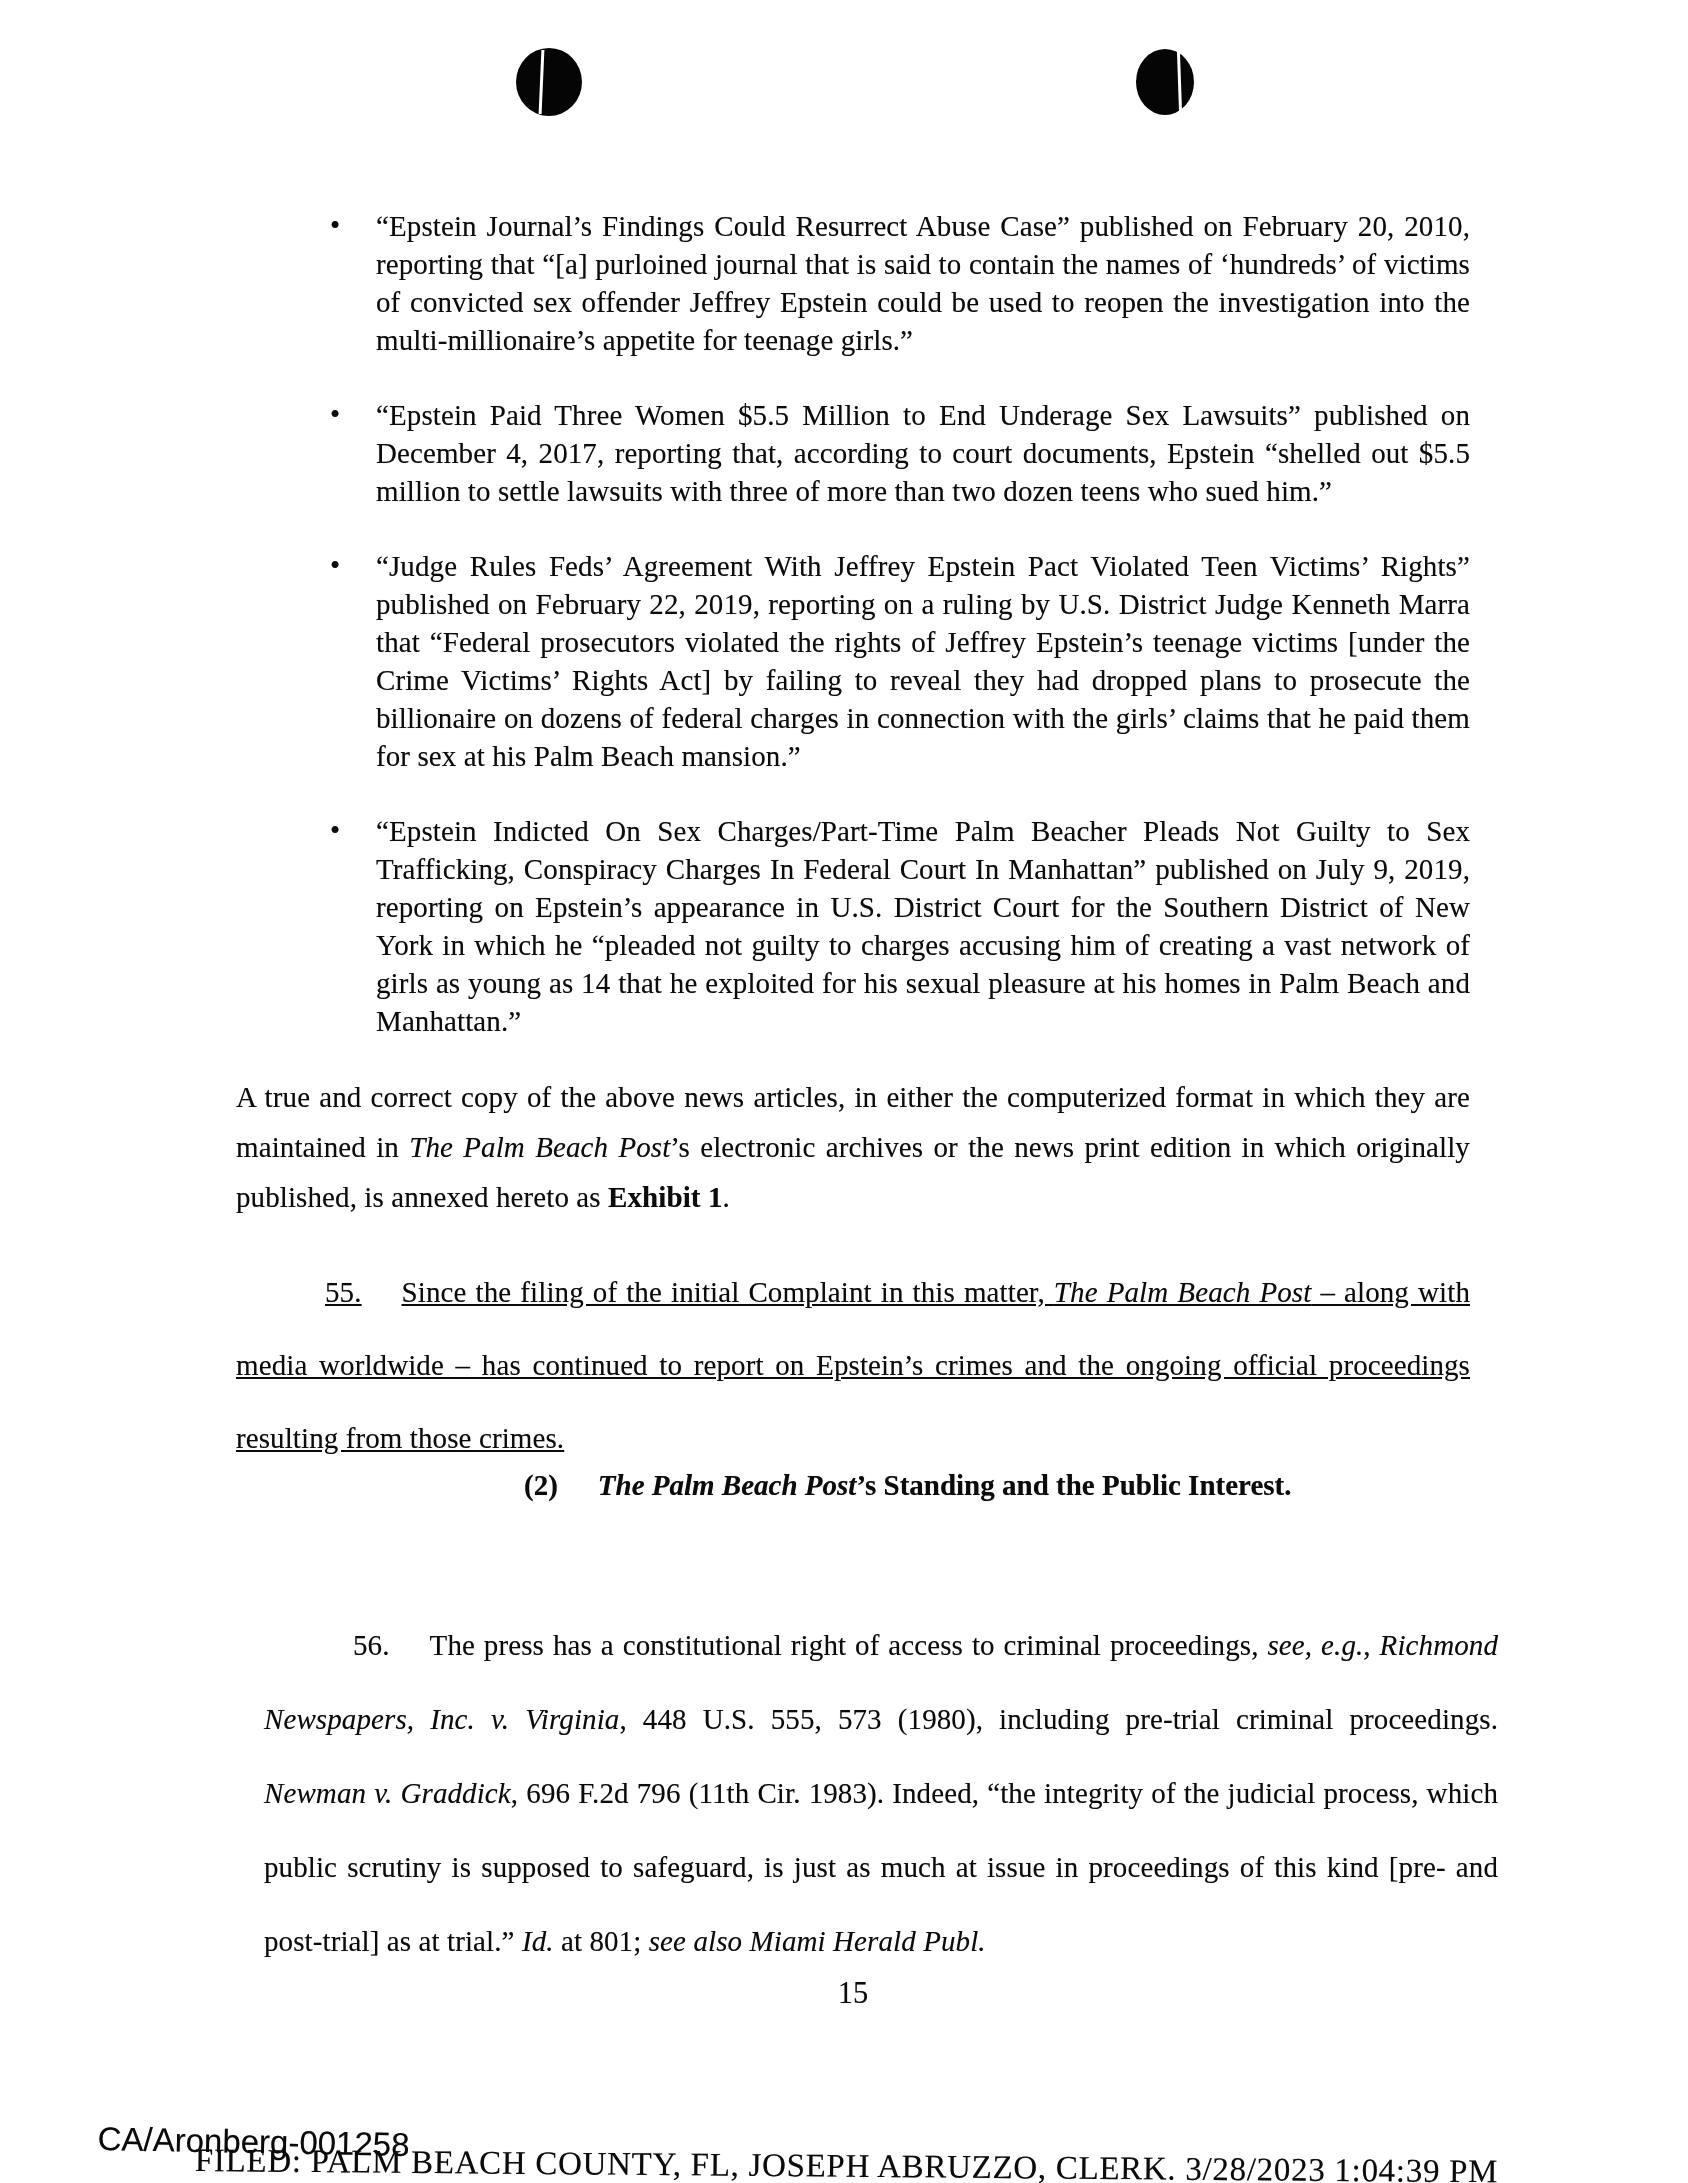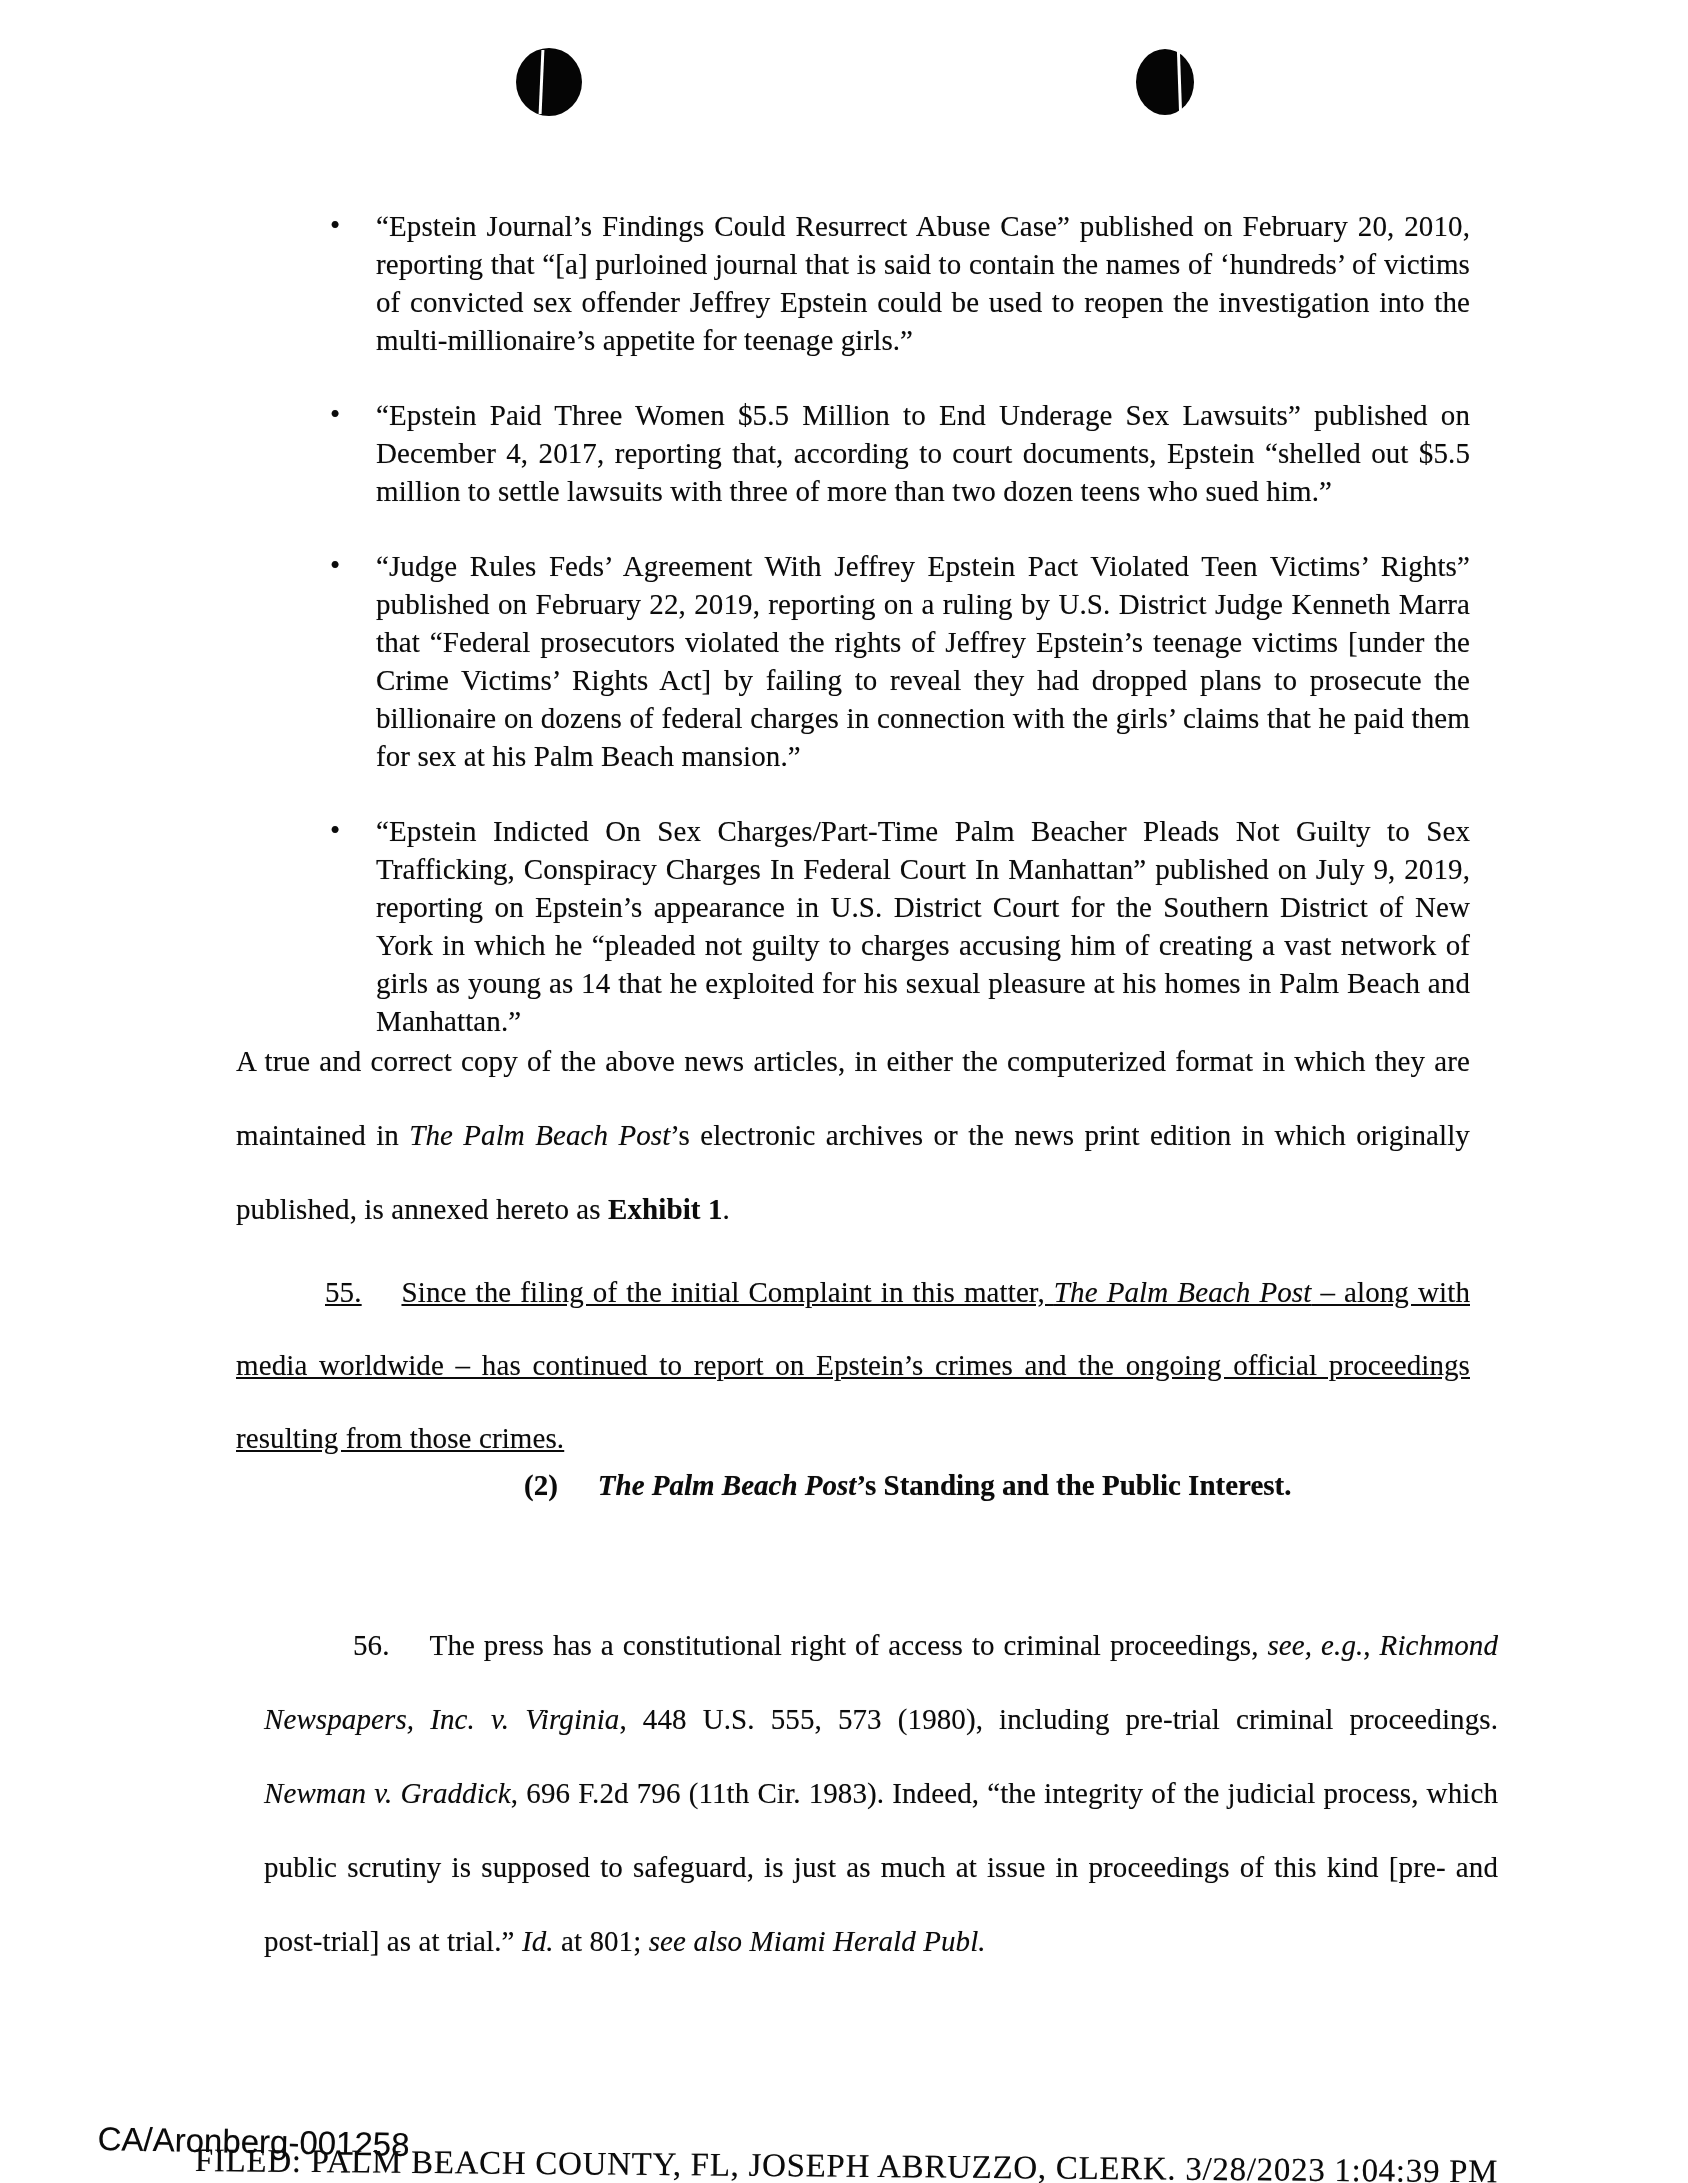--- a/index.html
+++ b/index.html
@@ -25,21 +25,21 @@
     text-shadow:0 0 0.7px rgba(0,0,0,.38);
     letter-spacing:0.1px;
   }
   
   .bullets{position:absolute;left:326px;top:207px;width:1144px;list-style:none;margin:0;padding:0;}
   .bullets li{position:relative;padding-left:50px;line-height:38px;}
   .bullets li + li{margin-top:37px;}
   .bullet-marker{position:absolute;left:4px;top:-1.3px;}
 
   .para{position:absolute;left:236px;width:1234px;}
-  .para-exhibit{top:1024px;line-height:74px;}
+  .para-exhibit{top:1072px;line-height:50px;}
   .para-55{top:1256px;line-height:73px;text-indent:89px;text-decoration:underline;}
   .para-56{top:1608px;line-height:74px;text-indent:89px;margin-left:28px;}
 
   .heading{
     position:absolute;left:236px;top:1466px;width:1234px;
     padding-left:288px;box-sizing:border-box;
     font-size:29px;line-height:38px;
     text-shadow:0 0 0.7px rgba(0,0,0,.45);
   }
   .heading .f-u{text-decoration-thickness:3.3px;text-underline-offset:6px;}
@@ -104,19 +104,20 @@
   </ul>
 
   <div class="para para-exhibit body-text"><span>A true and correct copy of the above news articles, in either the computerized format in which they are maintained in </span><span class="f-i">The Palm Beach Post</span><span>’s electronic archives or the news print edition in which originally published, is annexed hereto as </span><span class="f-b">Exhibit 1</span><span>.</span></div>
 
   <div class="para para-55 body-text"><span class="f-g">55.</span><span>Since the filing of the initial Complaint in this matter, </span><span class="f-i">The Palm Beach Post</span><span> – along with media worldwide – has continued to report on Epstein’s crimes and the ongoing official proceedings resulting from those crimes.</span></div>
 
   <div class="heading"><span class="f-b f-g">(2)</span><span class="f-b f-i f-u">The Palm Beach Post</span><span class="f-b f-u">’s Standing and the Public Interest</span><span class="f-b">.</span></div>
 
   <div class="para para-56 body-text"><span class="f-g">56.</span><span>The press has a constitutional right of access to criminal proceedings, </span><span class="f-i">see, e.g.</span><span>, </span><span class="f-i">Richmond Newspapers, Inc. v. Virginia</span><span>, 448 U.S. 555, 573 (1980), including pre-trial criminal proceedings. </span><span class="f-i">Newman v. Graddick</span><span>, 696 F.2d 796 (11th Cir. 1983). Indeed, “the integrity of the judicial process, which public scrutiny is supposed to safeguard, is just as much at issue in proceedings of this kind [pre- and post-trial] as at trial.” </span><span class="f-i">Id.</span><span> at 801; </span><span class="f-i">see also Miami Herald Publ.</span></div>
 
+  <div class="page-number">15</div>
 
   <div class="bates-stamp">CA/Aronberg-001258</div>
 
   <div class="filed-stamp">FILED: PALM BEACH COUNTY, FL, JOSEPH ABRUZZO, CLERK. 3/28/2023 1:04:39 PM</div>
 
 </div>
 
 
 </body></html>

